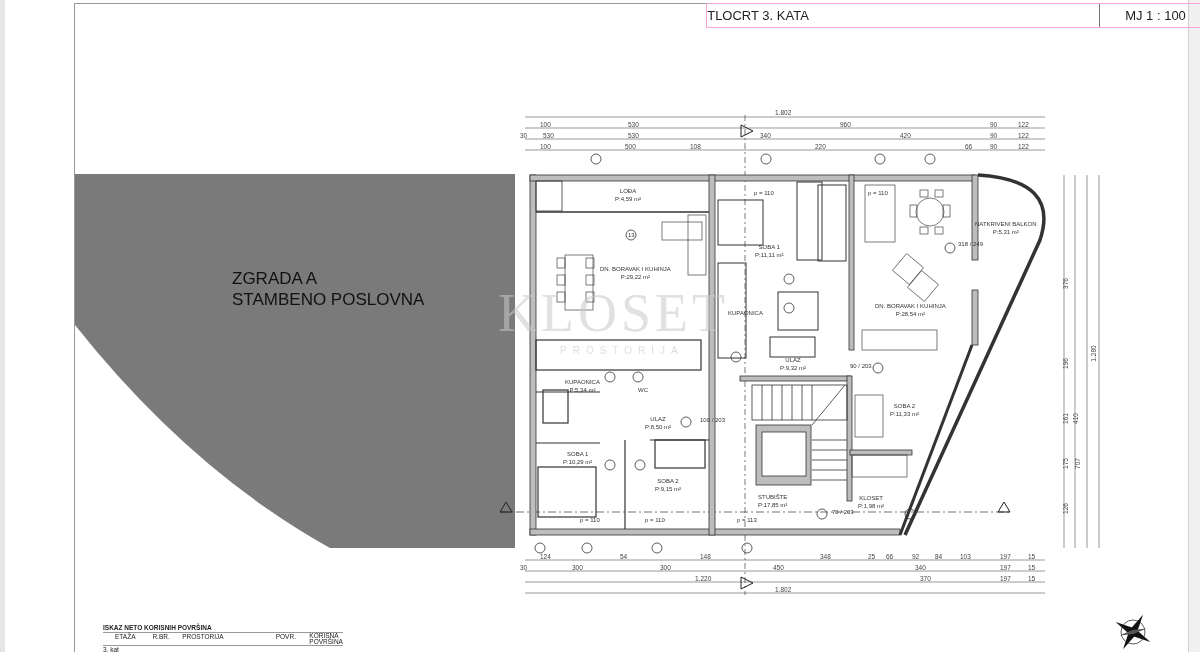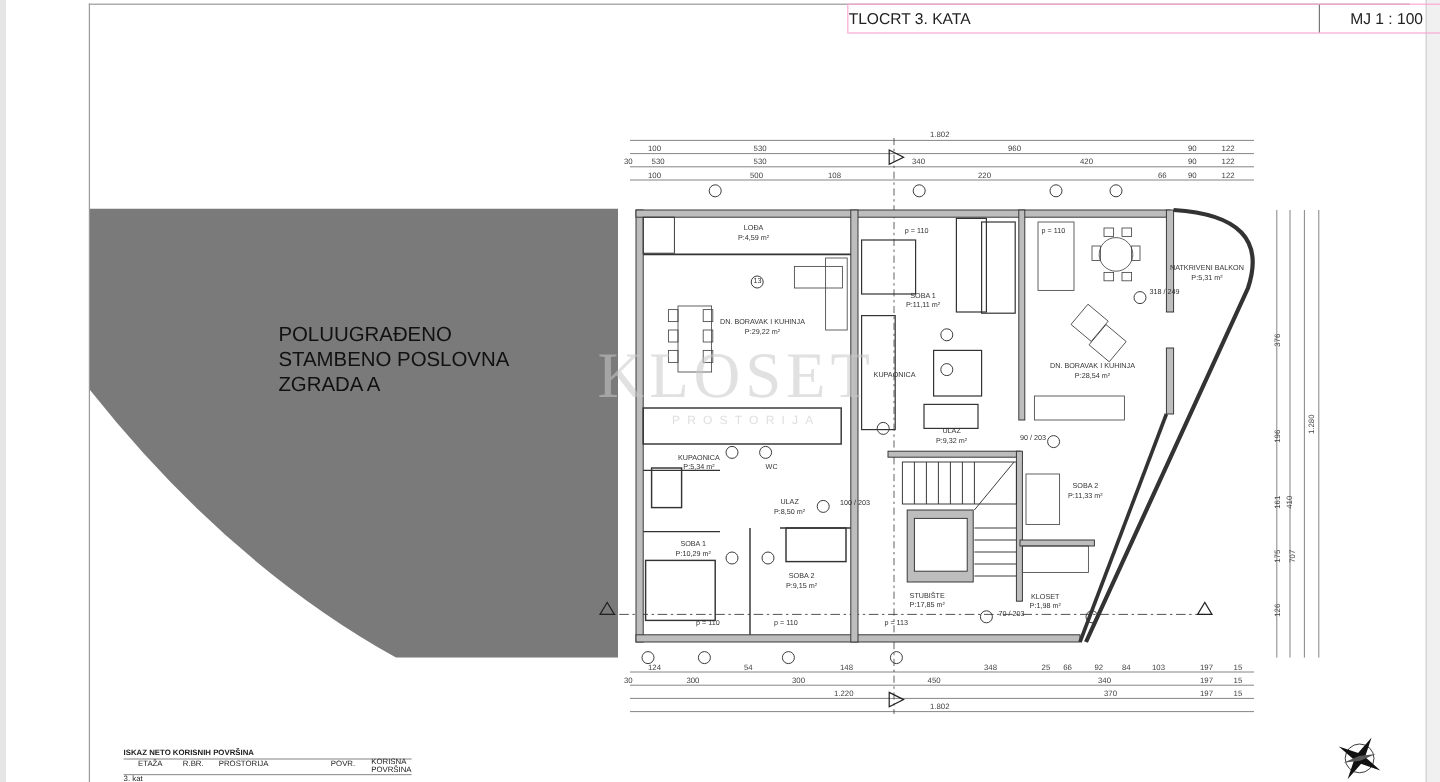--- a/index.html
+++ b/index.html
@@ -177,23 +177,22 @@
     <path d="M0,-20 L4,0 L0,20 L-4,0 Z" fill="#111" transform="rotate(30)"></path>
     <path d="M-20,0 L0,4 L20,0 L0,-4 Z" fill="#111" transform="rotate(30)"></path>
     <path d="M0,-14 L2,0 L0,14 L-2,0 Z" fill="#555" transform="rotate(75)"></path>
   </g>
 </svg>
 
 <div class="watermark">KLOSET</div>
 <div class="watermark-sub">PROSTORIJA</div>
 
 <div class="neighbor-label">
-  <div>POLUUGRAĐENO</div>
+  <div>ZGRADA A</div>
   <div>STAMBENO POSLOVNA</div>
-  <div>ZGRADA A</div>
 </div>
 
 <div class="dims" style="left:775px;top:109px;">1.802</div>
 <div class="dims" style="left:540px;top:121px;">100</div>
 <div class="dims" style="left:628px;top:121px;">530</div>
 <div class="dims" style="left:840px;top:121px;">960</div>
 <div class="dims" style="left:990px;top:121px;">90</div>
 <div class="dims" style="left:1018px;top:121px;">122</div>
 <div class="dims" style="left:520px;top:132px;">30</div>
 <div class="dims" style="left:543px;top:132px;">530</div>

